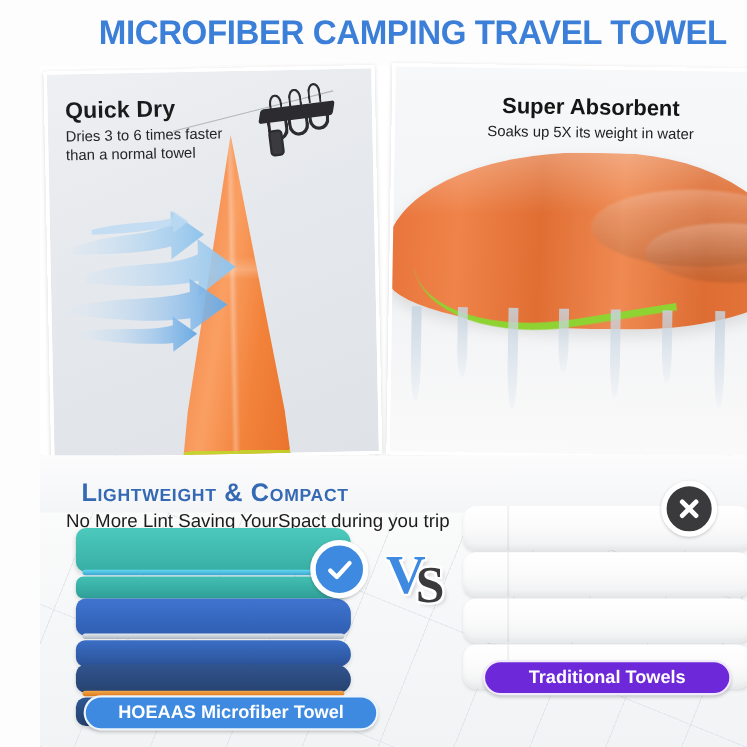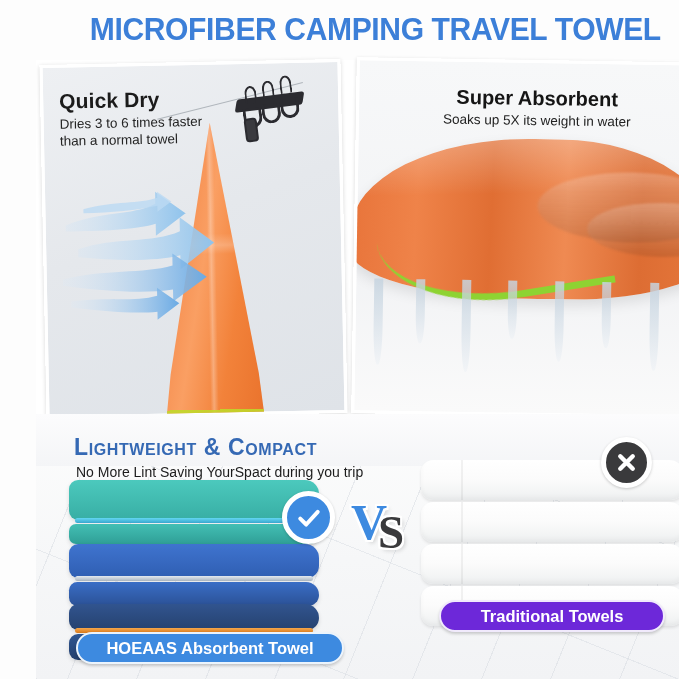--- a/index.html
+++ b/index.html
@@ -143,22 +143,22 @@
   .bottom-wall{
     position:absolute;left:0;top:0;width:679px;height:52px;
     background:linear-gradient(180deg,#fcfcfd,#f4f5f7);
   }
   .lw-head{
     position:absolute;left:38px;top:20px;
     font-size:23px;font-weight:bold;color:#3569b4;
     font-variant:small-caps;letter-spacing:.6px;
   }
   .lw-sub{
-    position:absolute;left:40px;top:50px;
-    font-size:14px;color:#1c1c1c;
+    position:absolute;left:24px;top:50px;
+    font-size:17px;color:#1c1c1c;
   }
 
   
   .stack-c{position:absolute;left:33px;top:66px;width:262px;height:148px;}
   .tw{
     position:absolute;left:0;width:250px;border-radius:9px 14px 12px 9px;
     box-shadow:0 2px 4px rgba(0,0,0,.13);
   }
   .tw-edge{position:absolute;left:6px;width:238px;height:5px;border-radius:3px;}
 
@@ -323,19 +323,19 @@
       <path d="M6 6 L18 18 M18 6 L6 18" stroke="#ffffff" stroke-width="4.2" fill="none" stroke-linecap="round"></path>
     </svg>
   </div>
 
   <div class="vs">
     <span class="v">V</span>
     <span class="s">S</span>
   </div>
 
   <div class="pill pill-blue">
-    <span>HOEAAS Absorbent Towel</span>
+    <span>HOEAAS Microfiber Towel</span>
   </div>
   <div class="pill pill-gray">
     <span>Traditional Towels</span>
   </div>
 
 </div>
 
 </body></html>

